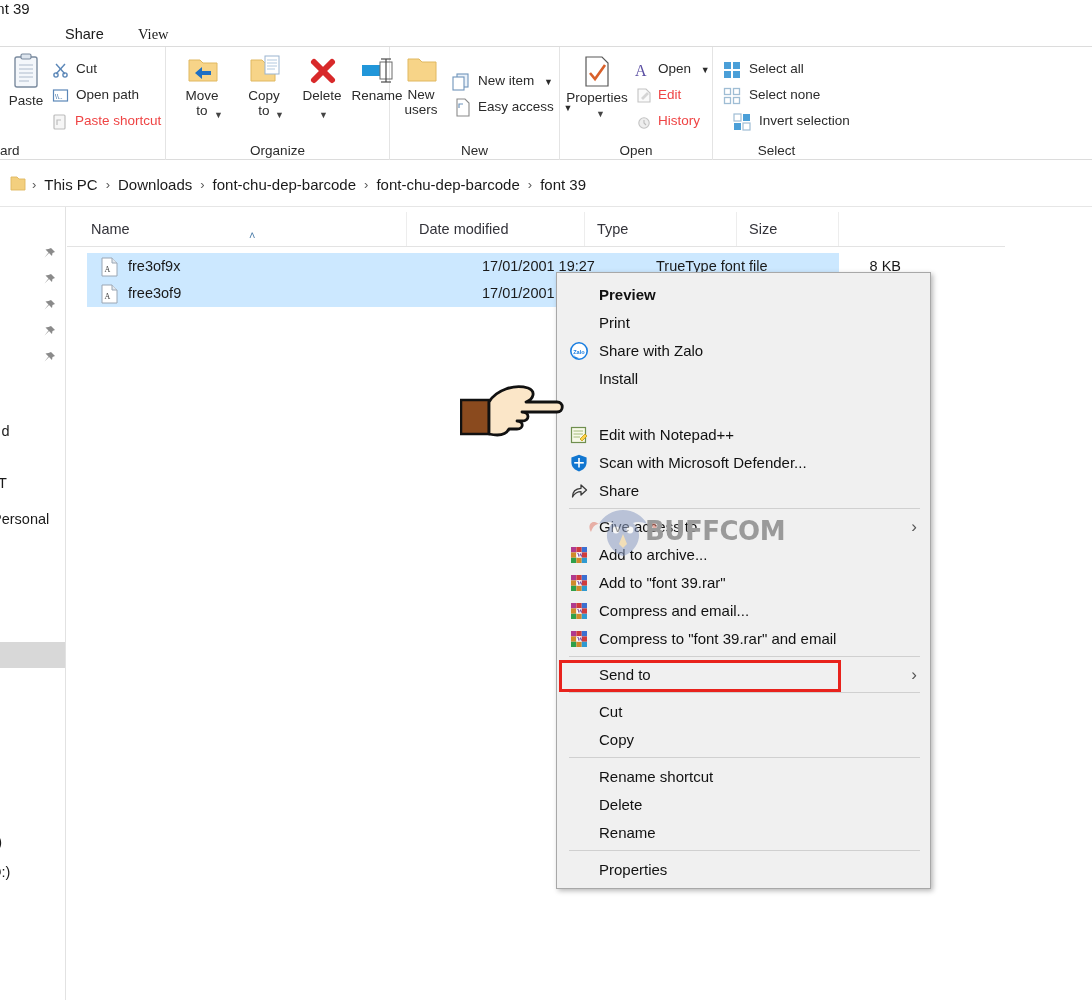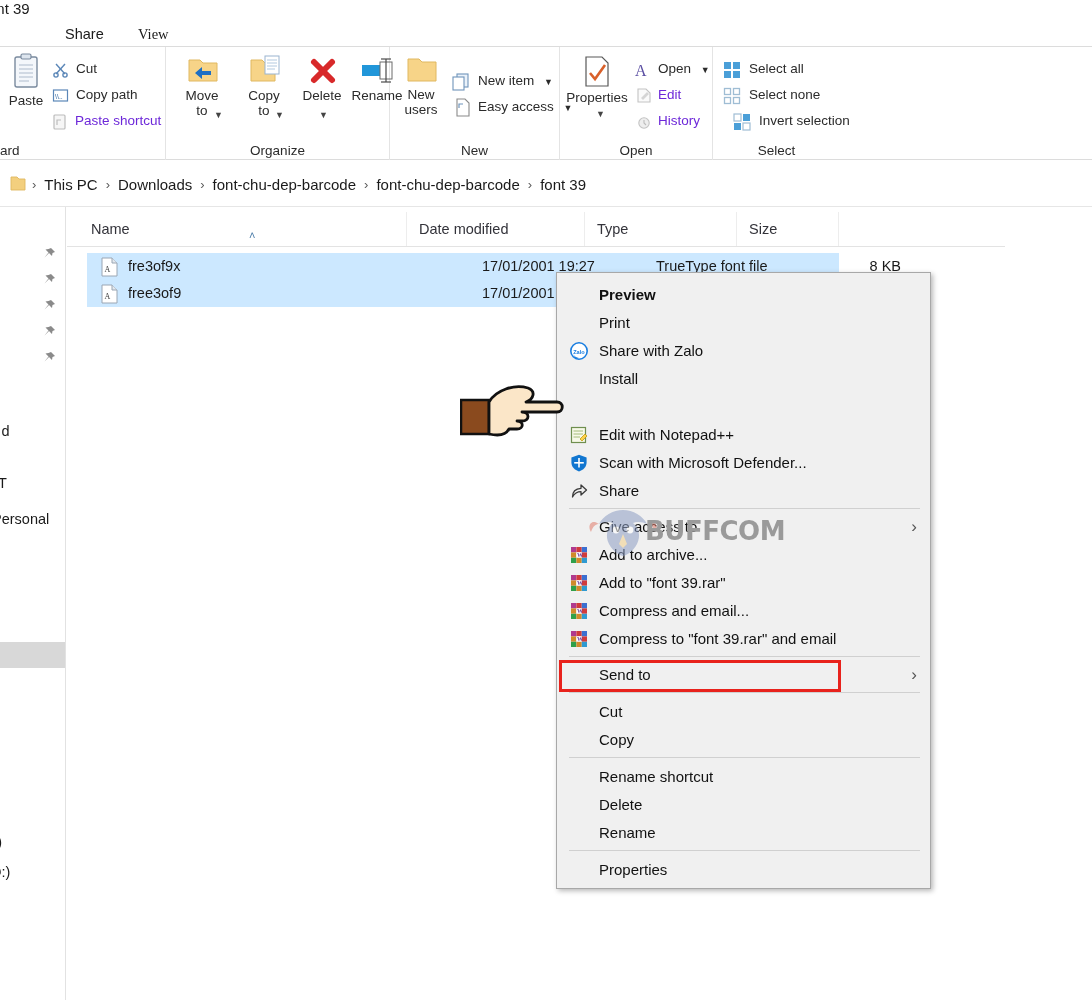--- a/index.html
+++ b/index.html
@@ -58,21 +58,21 @@
   }
   .big-btn .cap {
     font-size: 13.5px; color: #2b2b2b; line-height: 15px; display: block;
     margin-top: 3px;
   }
   .small-btn {
     position: absolute; height: 26px; line-height: 26px;
     font-size: 13.5px; color: #2b2b2b; padding-left: 26px; cursor: default;
     white-space: nowrap;
   }
-  .small-btn.disabled { color: #6d28d9; }
+  .small-btn.disabled { color: #ef4444; }
   .ic { position: absolute; }
 
   
   .addressbar {
     position: absolute; left: 0; top: 161px; width: 1092px; height: 46px;
     background: #ffffff; border-bottom: 1px solid #e6e6e6;
   }
   .crumbs {
     position: absolute; left: 8px; top: 11px; height: 24px;
     display: flex; align-items: center; font-size: 15px; color: #1a1a1a;
@@ -220,21 +220,21 @@
           </g>
         </svg>
         <span>Cut</span>
       </div>
 
       <div class="small-btn" style="left:110px; top:35px;">
         <svg class="ic" style="left:2px; top:5px;" width="17" height="17" viewBox="0 0 17 17">
           <rect x="1.5" y="3" width="14" height="11" fill="#ffffff" stroke="#5b87b8" stroke-width="1.2"></rect>
           <text x="3" y="11.5" font-size="7" fill="#3a6ea5" font-family="sans-serif">\\..</text>
         </svg>
-        <span>Copy path</span>
+        <span>Open path</span>
       </div>
 
       <div class="small-btn disabled" style="left:109px; top:61px;">
         <svg class="ic" style="left:2px; top:5px;" width="17" height="17" viewBox="0 0 17 17">
           <rect x="3" y="2" width="11" height="14" rx="1" fill="#f6f6f6" stroke="#bcbcbc" stroke-width="1.2"></rect>
           <path d="M6 12 L6 7 L10 7" stroke="#bcbcbc" stroke-width="1.2" fill="none"></path>
         </svg>
         <span>Paste shortcut</span>
       </div>
 

